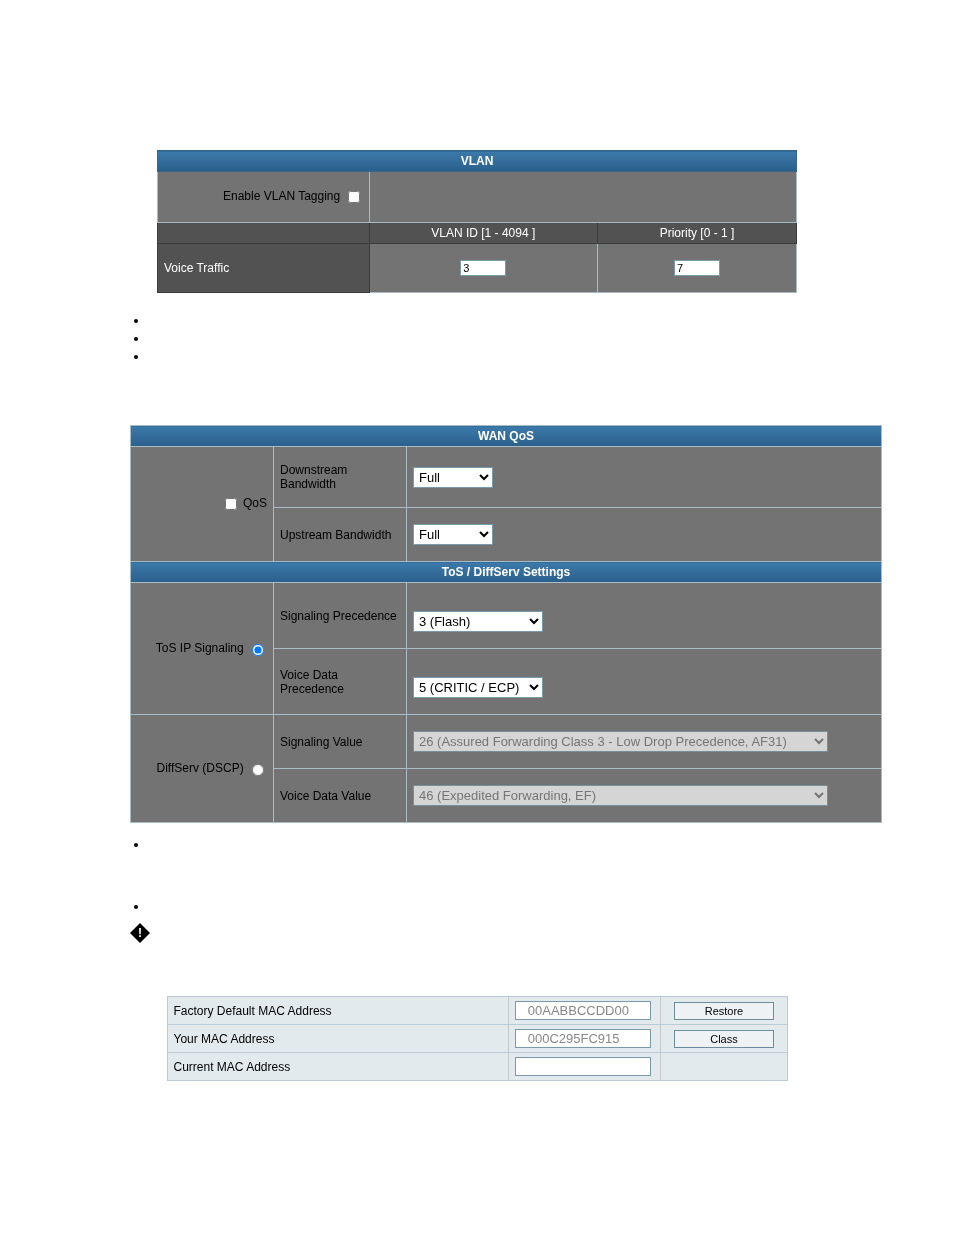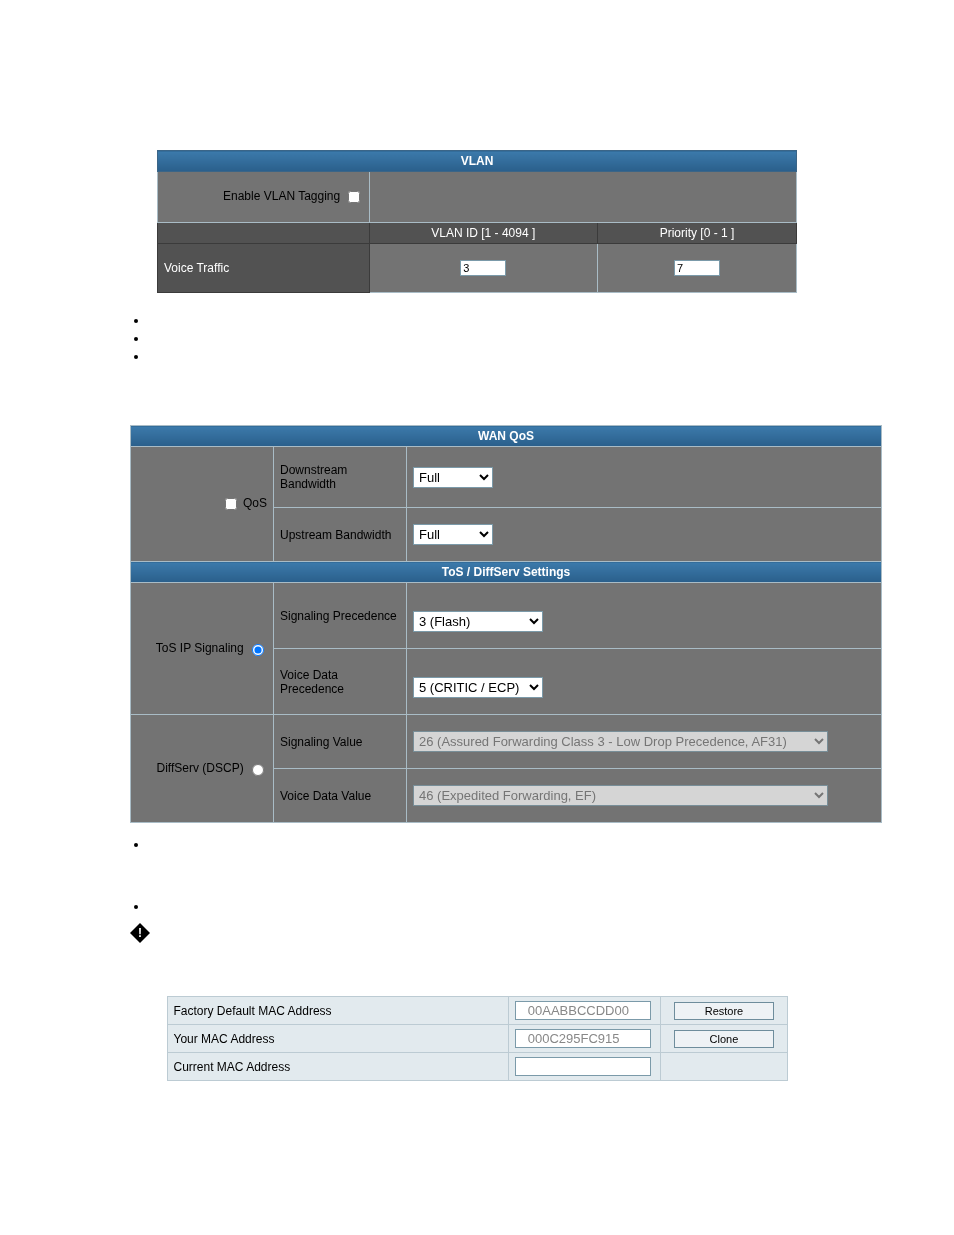--- a/index.html
+++ b/index.html
@@ -268,21 +268,21 @@
       <td style="width:110px; text-align:center;">
         <button class="mac-btn">Restore</button>
       </td>
     </tr>
     <tr>
       <td>Your MAC Address</td>
       <td>
         <input class="mac-inp" type="text" readonly="" value="000C295FC915" style="">
       </td>
       <td style="text-align:center;">
-        <button class="mac-btn">Clone</button>
+        <button class="mac-btn">Class</button>
       </td>
     </tr>
     <tr>
       <td>Current MAC Address</td>
       <td>
         <input class="mac-inp" type="text" value="" style="">
       </td>
       <td></td>
     </tr>
   </tbody>

